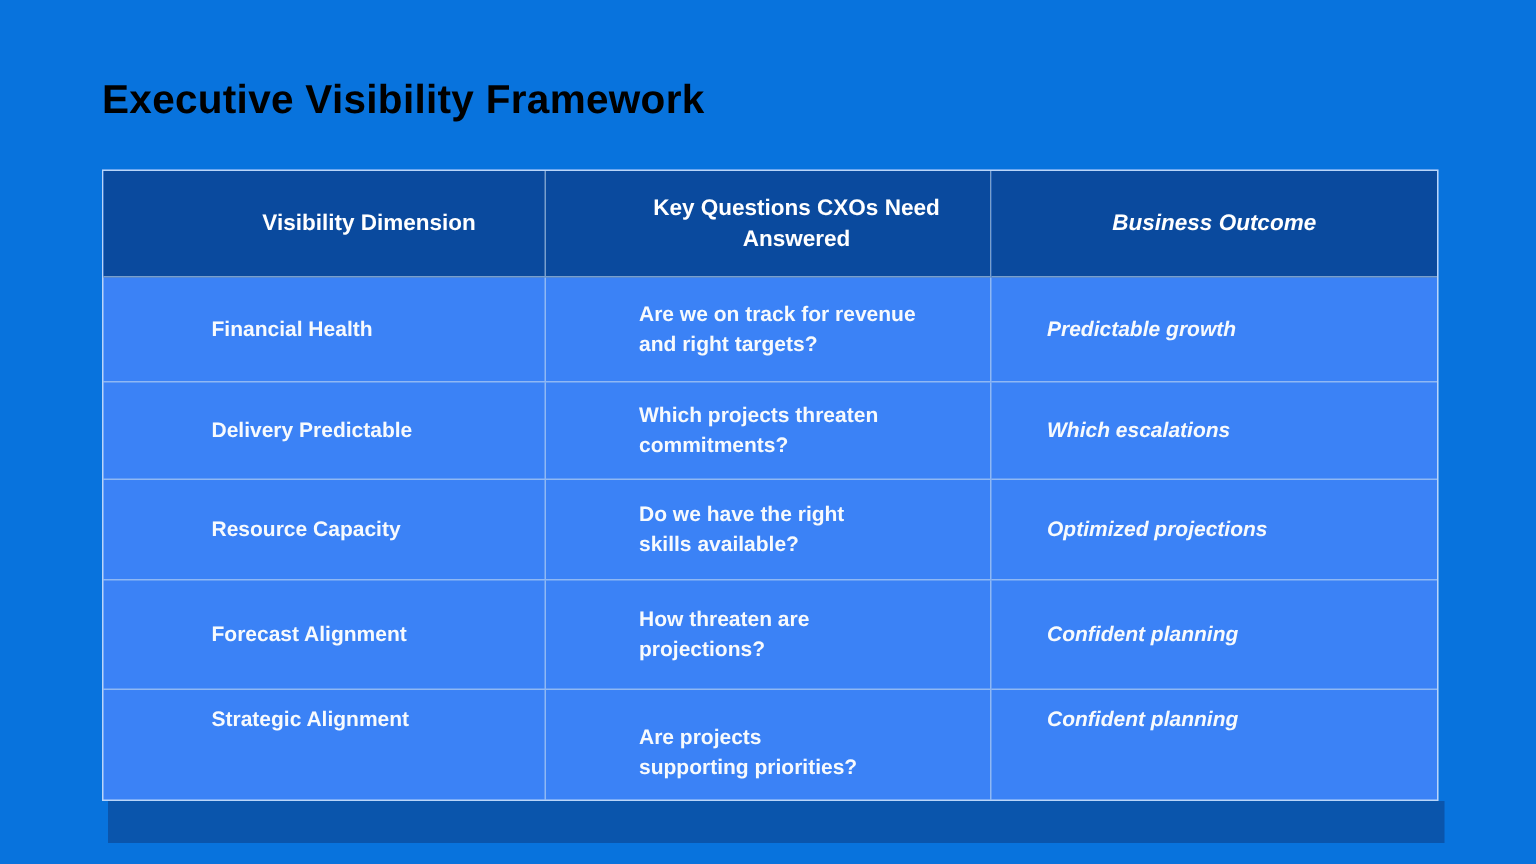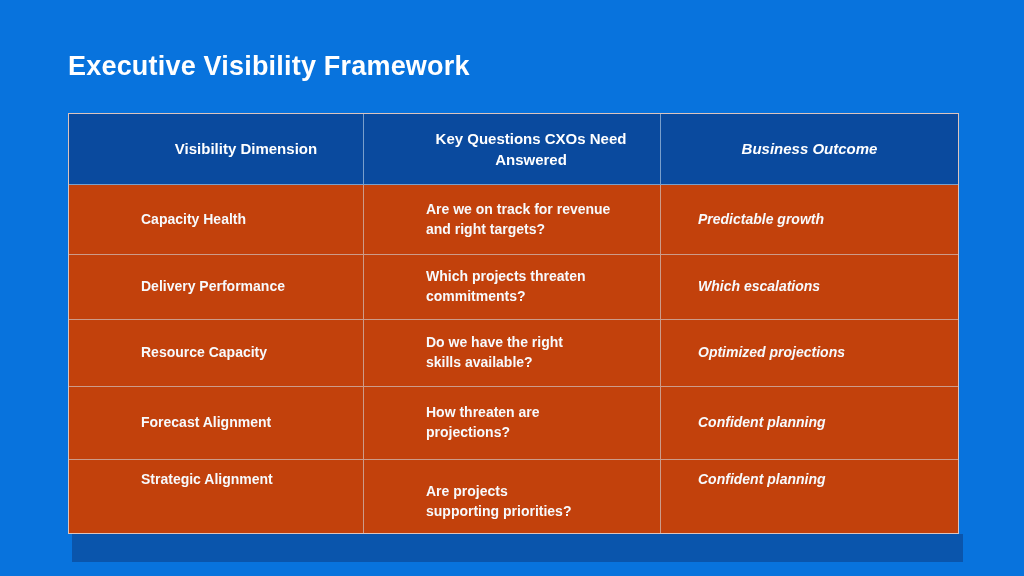--- a/index.html
+++ b/index.html
@@ -12,42 +12,42 @@
   }
   .slide { position: absolute; inset: 0; }
 
   .title {
     position: absolute;
     left: 68px;
     top: 51px;
     font-size: 27px;
     font-weight: 700;
     letter-spacing: 0.2px;
-    color: #ffffff;
+    color: #000000;
   }
 
   
   .table-shadow {
     position: absolute;
     left: 72px;
     top: 534px;
     width: 891px;
     height: 28px;
     background: #0a55ac;
   }
 
   .framework-table {
     position: absolute;
     left: 68px;
     top: 113px;
     display: grid;
     grid-template-columns: 295px 297px 297px;
     grid-template-rows: 71px 70px 65px 67px 73px 73px;
     border: 1px solid rgba(228, 240, 250, 0.75);
-    background: #c2410c;
+    background: #3b82f6;
   }
   .trow { display: contents; }
 
   .cell {
     display: flex;
     align-items: center;
     border-right: 1px solid rgba(214, 230, 243, 0.55);
     border-bottom: 1px solid rgba(214, 230, 243, 0.55);
     font-size: 14px;
     font-weight: 700;
@@ -87,28 +87,28 @@
   <div class="framework-table">
 
     <div class="trow header">
       <div class="cell head c1">Visibility Dimension</div>
       <div class="cell head c2">Key Questions CXOs Need
 Answered</div>
       <div class="cell head c3">Business Outcome</div>
     </div>
 
     <div class="trow r1">
-      <div class="cell body c1">Capacity Health</div>
+      <div class="cell body c1">Financial Health</div>
       <div class="cell body c2">Are we on track for revenue
 and right targets?</div>
       <div class="cell body c3">Predictable growth</div>
     </div>
 
     <div class="trow r2">
-      <div class="cell body c1">Delivery Performance</div>
+      <div class="cell body c1">Delivery Predictable</div>
       <div class="cell body c2">Which projects threaten
 commitments?</div>
       <div class="cell body c3">Which escalations</div>
     </div>
 
     <div class="trow r3">
       <div class="cell body c1">Resource Capacity</div>
       <div class="cell body c2">Do we have the right
 skills available?</div>
       <div class="cell body c3">Optimized projections</div>

